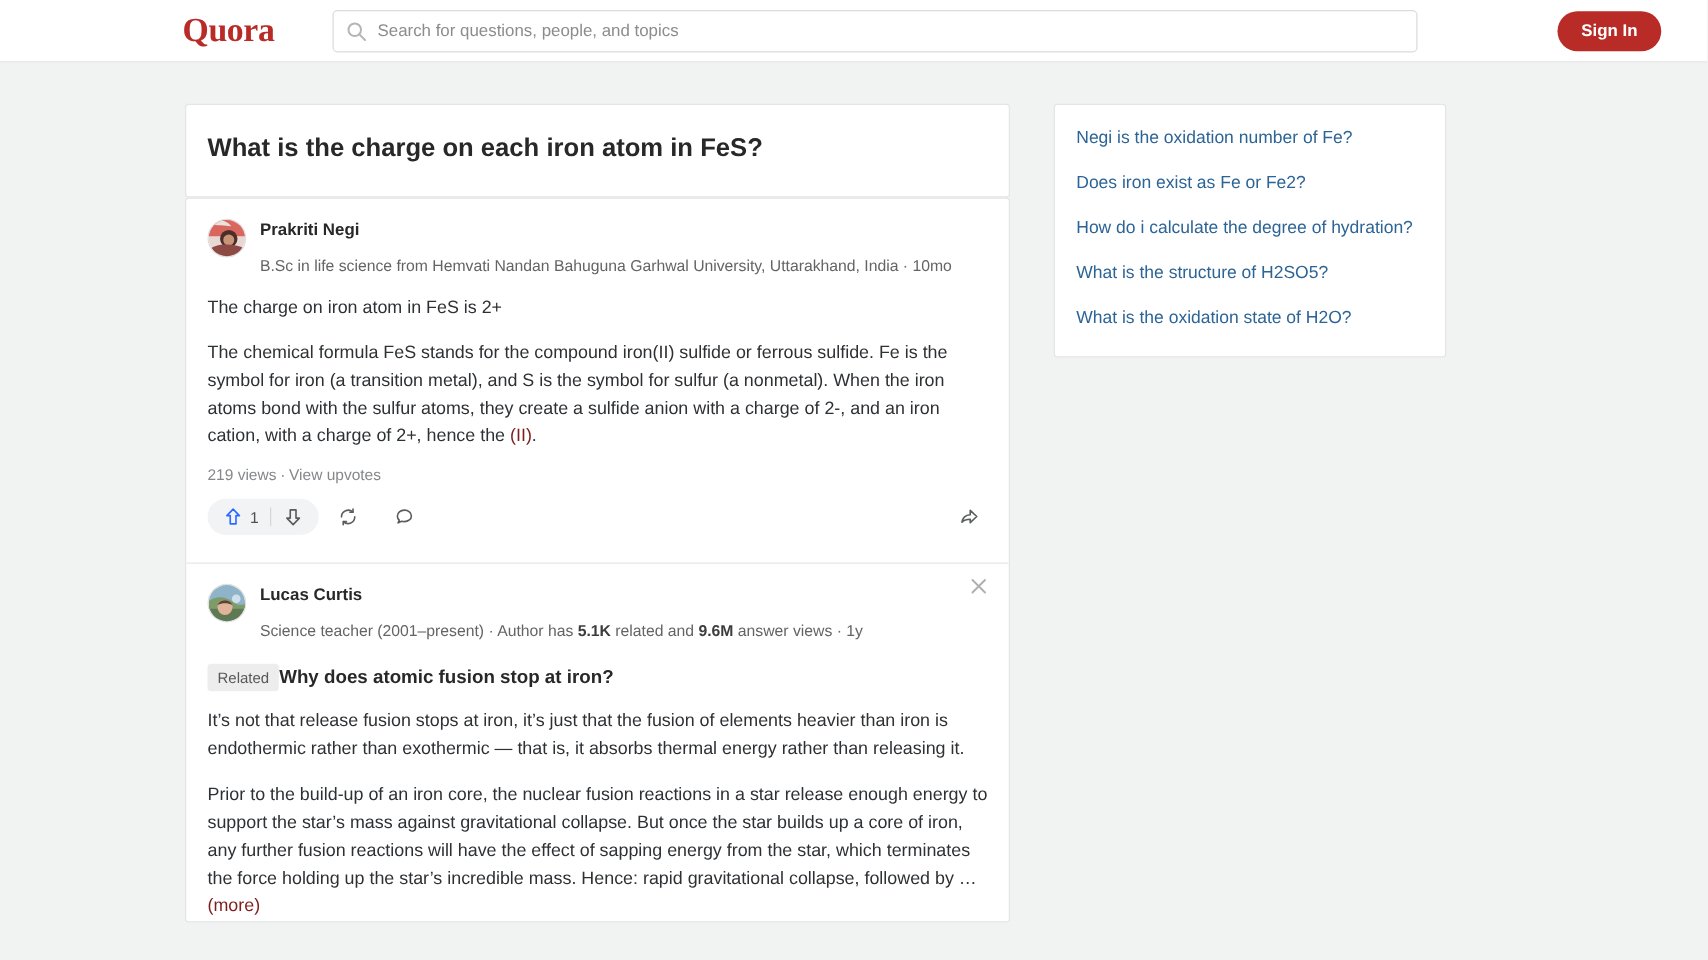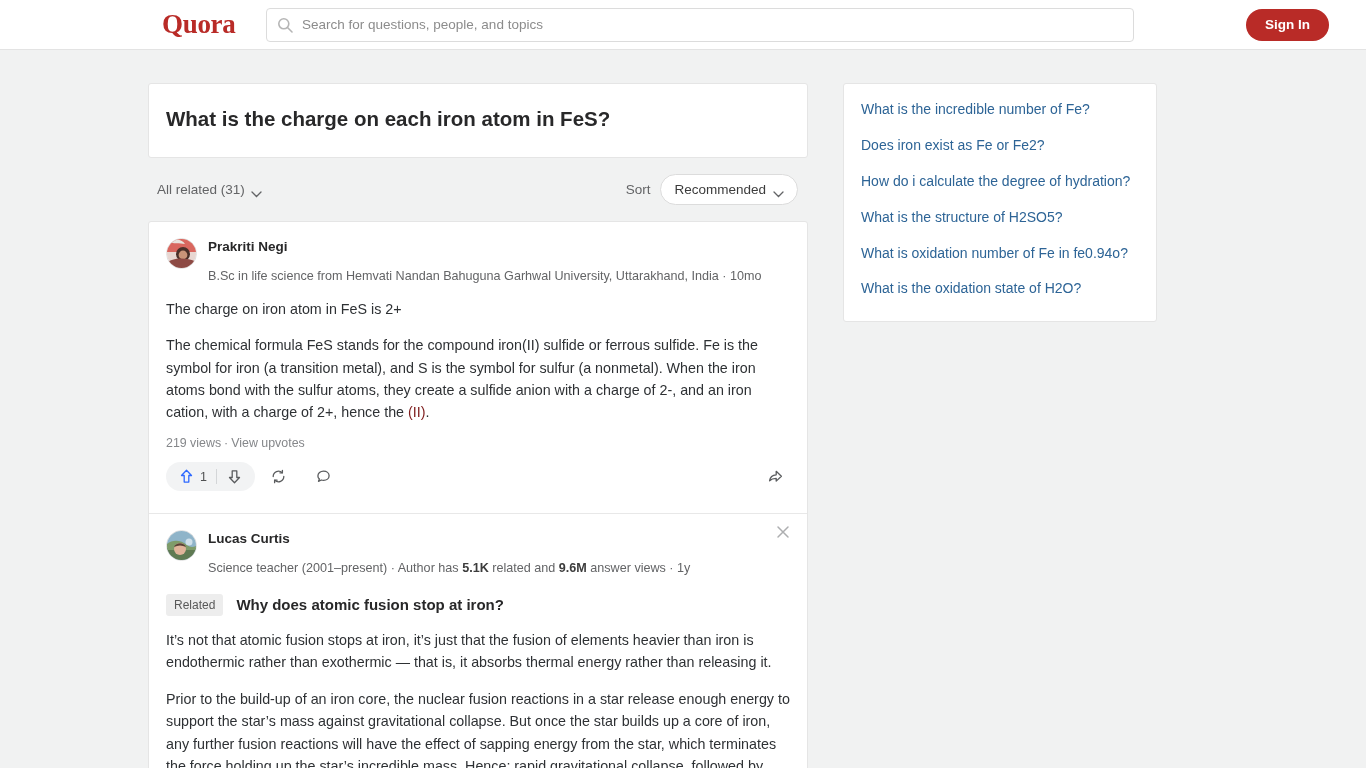--- a/index.html
+++ b/index.html
@@ -14,21 +14,21 @@
   .header {
     height: 50px;
     background: #ffffff;
     border-bottom: 1px solid #e3e3e3;
     display: flex;
     align-items: center;
     position: relative;
   }
   .logo {
     position: absolute;
-    left: 162px;
+    left: 146px;
     font-family: "Liberation Serif", serif;
     font-size: 27px;
     font-weight: bold;
     color: #b92b27;
     letter-spacing: -0.3px;
   }
   .search-wrap {
     position: absolute;
     left: 266px;
     width: 868px;
@@ -107,21 +107,21 @@
     width: 31px; height: 31px; flex: 0 0 31px;
     border-radius: 50%; overflow: hidden;
     border: 1px solid #e0e0e0;
   }
   .a-meta { padding-top: 1px; min-width: 0; }
   .a-name { font-size: 13.5px; font-weight: bold; color: #282829; cursor: pointer; }
   .a-cred { font-size: 12.6px; color: #636466; margin-top: 14px; line-height: 1.35; }
   .a-cred b { color: #3c3c3c; }
 
   .related-line {
-    display: flex; align-items: center; gap: 13px;
+    display: flex; align-items: center; 
     margin: 17px 0 0 0;
   }
   .related-badge {
     background: #ededed; color: #585858;
     font-size: 12px; border-radius: 3px;
     padding: 4px 8px;
   }
   .related-q { font-size: 15px; font-weight: bold; color: #282829; cursor: pointer; }
 
   .a-body { margin-top: 13px; }
@@ -204,41 +204,20 @@
 </div>
 
 <div class="page">
 
   <div class="col-main">
 
     <div class="card">
       <div class="qtitle">What is the charge on each iron atom in FeS?</div>
     </div>
 
-    <div class="filter-row">
-      <div class="all-related">
-        <span>All related (31)</span>
-        <span class="chev">
-          <svg viewBox="0 0 11 7" width="11" height="7">
-              <path d="M1 1L5.5 5.5L10 1" fill="none" stroke="#636466" stroke-width="1.3" stroke-linecap="round"></path>
-            </svg>
-        </span>
-      </div>
-      <div class="sort-group">
-        <span class="sort-label">Sort</span>
-        <div class="sort-pill">
-          <span>Recommended</span>
-          <span class="chev">
-            <svg viewBox="0 0 11 7" width="11" height="7">
-                <path d="M1 1L5.5 5.5L10 1" fill="none" stroke="#636466" stroke-width="1.3" stroke-linecap="round"></path>
-              </svg>
-          </span>
-        </div>
-      </div>
-    </div>
 
     <div class="card answers">
 
       <div class="answer">
         <div class="a-head">
           <div class="avatar">
             <svg viewBox="0 0 31 31" width="31" height="31">
               <rect width="31" height="31" fill="#e8d7d2"></rect>
               <path d="M0 0h31v13H0z" fill="#d9675f"></path>
               <circle cx="16" cy="15" r="7" fill="#4a2f28"></circle>
@@ -333,35 +312,34 @@
             <div class="a-cred"><span>Science teacher (2001–present) · Author has </span><b>5.1K</b><span> related and </span><b>9.6M</b><span> answer views · 1y</span></div>
           </div>
         </div>
 
         <div class="related-line">
           <span class="related-badge">Related</span>
           <span class="related-q">Why does atomic fusion stop at iron?</span>
         </div>
 
         <div class="a-body">
-          <p><span>It’s not that atomic fusion </span><span class="ital">stops</span><span> at iron, it’s just that the fusion of elements heavier than iron is endothermic rather than exothermic — that is, it absorbs thermal energy rather than releasing it.</span></p>
+          <p><span>It’s not that release fusion </span><span class="ital">stops</span><span> at iron, it’s just that the fusion of elements heavier than iron is endothermic rather than exothermic — that is, it absorbs thermal energy rather than releasing it.</span></p>
           <p><span>Prior to the build-up of an iron core, the nuclear fusion reactions in a star release enough energy to support the star’s mass against gravitational collapse. But once the star builds up a core of iron, any further fusion reactions will have the effect of </span><span class="ital">sapping</span><span> energy from the star, which terminates the force holding up the star’s incredible mass. Hence: rapid gravitational collapse, followed by … </span><span class="blue">(more)</span></p>
         </div>
 
       </div>
 
     </div>
   </div>
 
   <div class="col-side">
     <div class="card">
       <div class="side-list">
-        <a class="side-item">What is the incredible number of Fe?</a>
+        <a class="side-item">Negi is the oxidation number of Fe?</a>
         <a class="side-item">Does iron exist as Fe or Fe2?</a>
         <a class="side-item">How do i calculate the degree of hydration?</a>
         <a class="side-item">What is the structure of H2SO5?</a>
-        <a class="side-item">What is oxidation number of Fe in fe0.94o?</a>
         <a class="side-item">What is the oxidation state of H2O?</a>
       </div>
     </div>
   </div>
 
 </div>
 
 </body></html>

